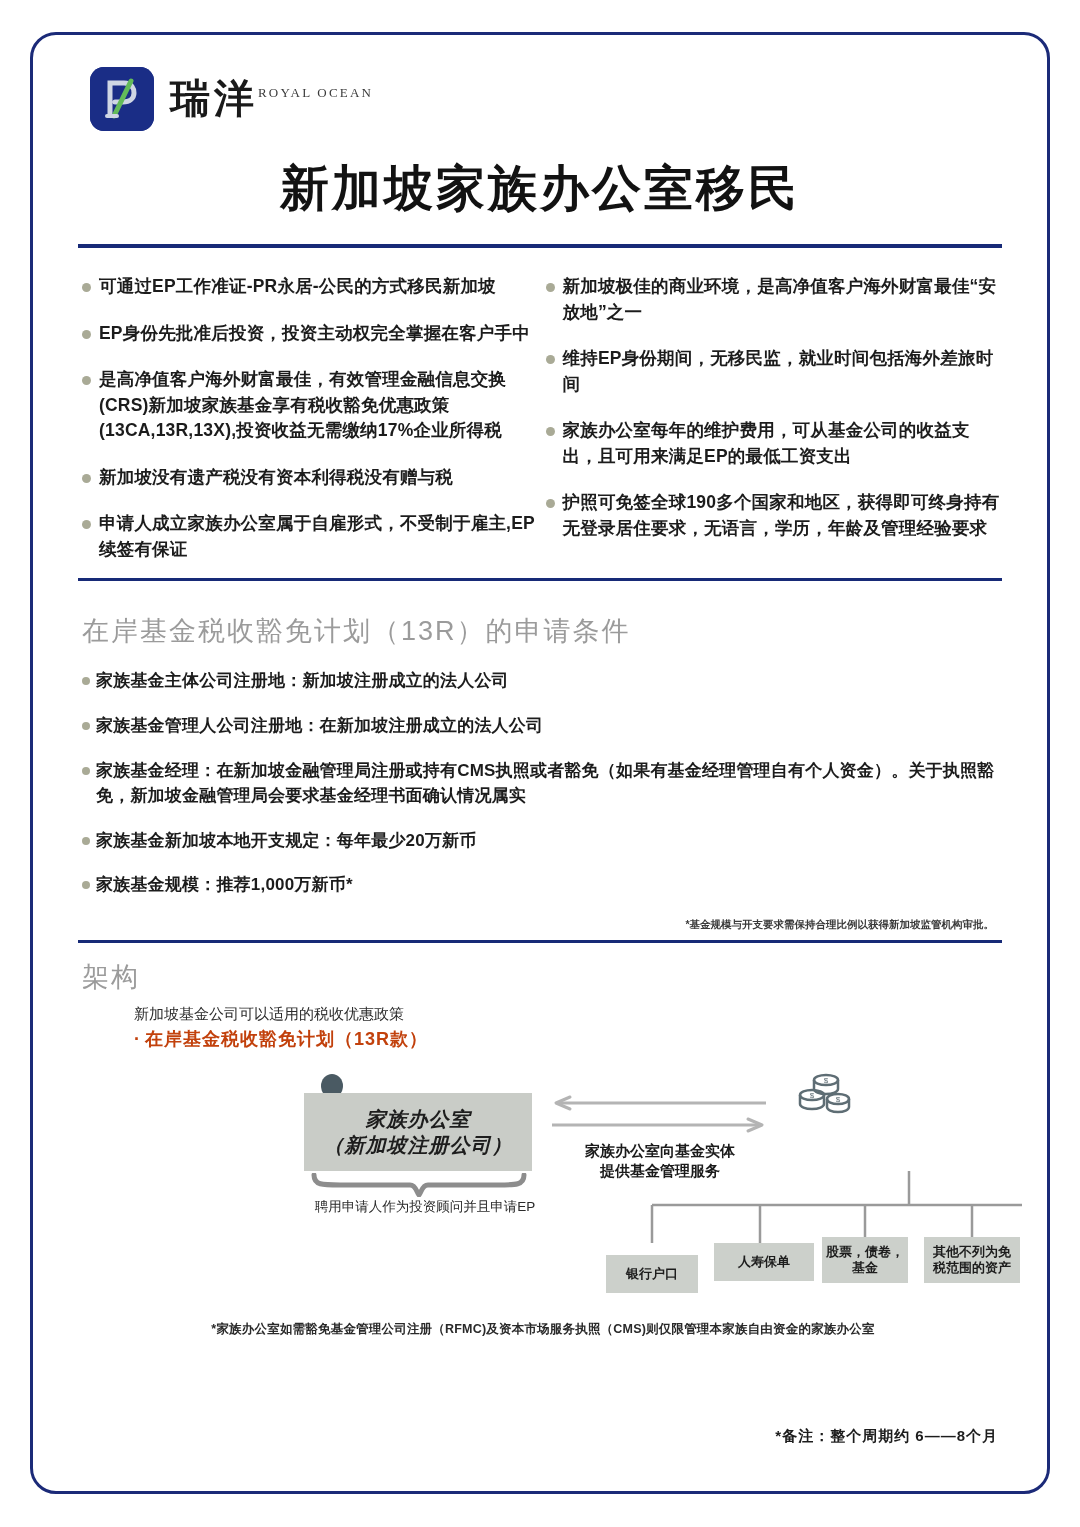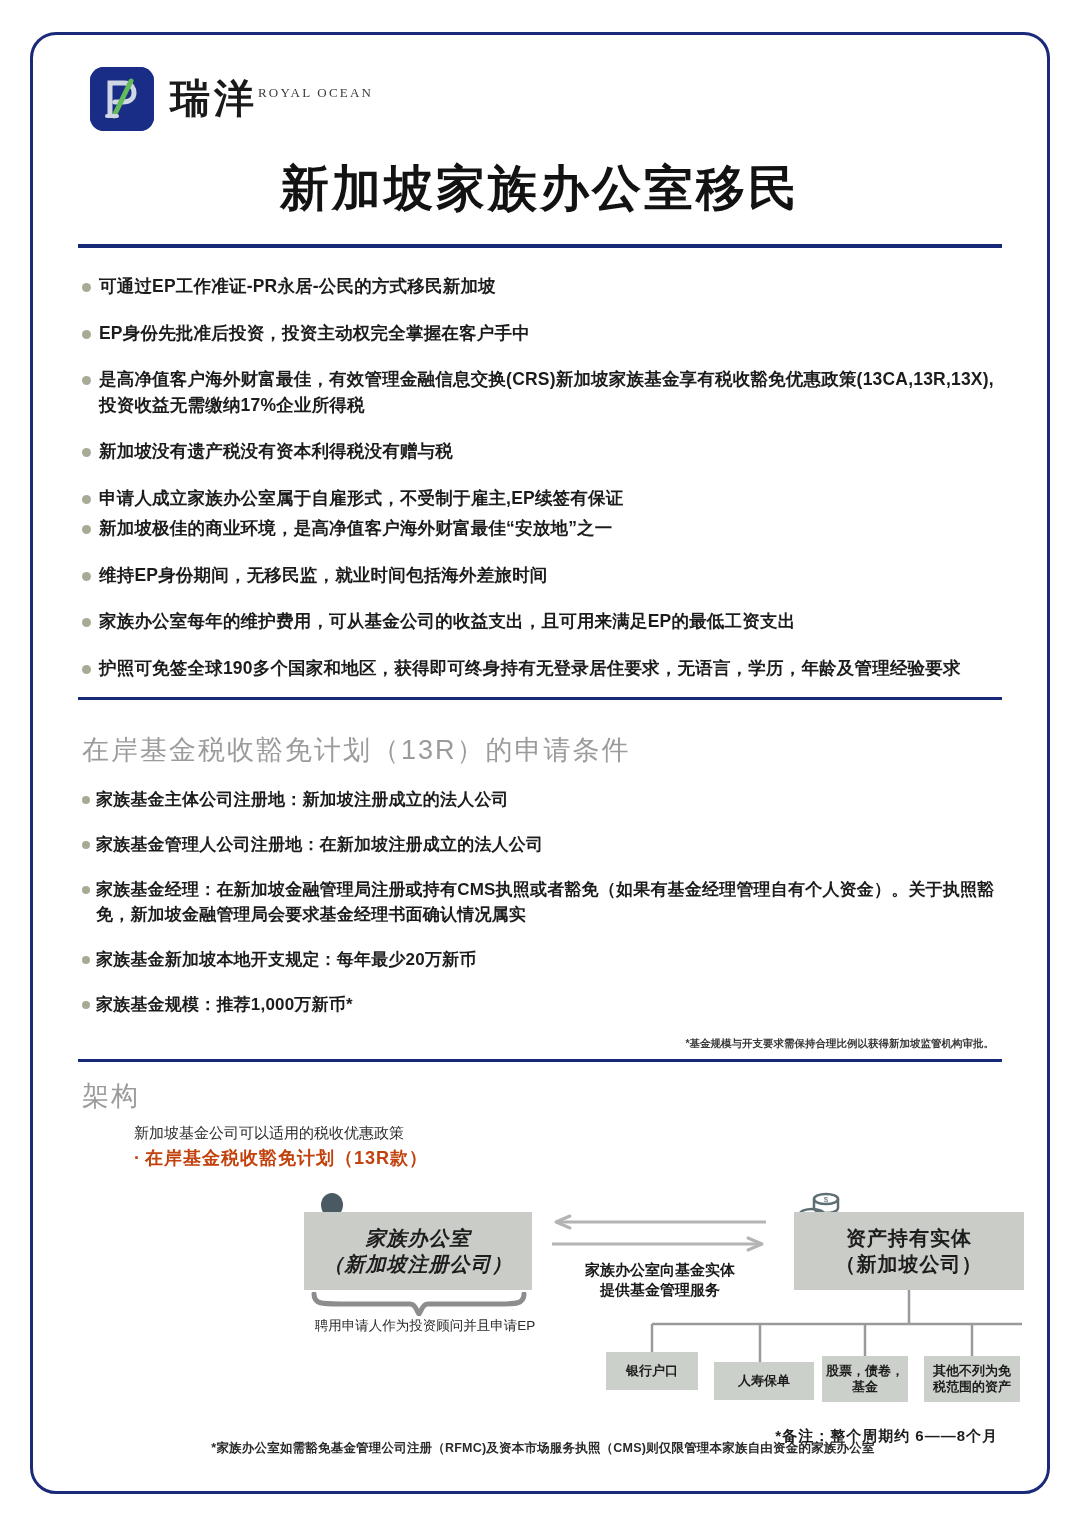--- a/index.html
+++ b/index.html
@@ -90,21 +90,20 @@
     background: #172a77;
     margin: 0 8px;
   }
   .rule.thin { height: 3px; }
 
   
   .cols {
     display: flex;
     gap: 5px;
     padding: 26px 6px 16px 12px;
-    flex-direction: column;
   }
   .col { flex: 1 1 50%; }
 
   .bullet {
     display: flex;
     align-items: flex-start;
     margin-bottom: 21px;
   }
   .bullet:last-child { margin-bottom: 0; }
   .dot {
@@ -189,21 +188,21 @@
   }
   .node.left  { left: 222px; top: 28px;  width: 228px; height: 78px; font-style: italic; }
   .node.right { left: 712px; top: 28px;  width: 230px; height: 78px; }
 
   .node.leaf {
     font-size: 13px;
     font-weight: 700;
     line-height: 1.25;
     background: #ccd0cb;
   }
-  .leaf1 { left: 524px; top: 168px; width: 92px; height: 38px; }
+  .leaf1 { left: 524px; top: 190px; width: 92px; height: 38px; }
   .leaf2 { left: 632px; top: 178px; width: 100px; height: 38px; }
   .leaf3 { left: 740px; top: 172px; width: 86px; height: 46px; }
   .leaf4 { left: 842px; top: 172px; width: 96px; height: 46px; }
 
   .icon-person { position: absolute; left: 228px; top: 8px; }
   .icon-coins  { position: absolute; left: 712px; top: 4px; }
 
   .brace-wrap { position: absolute; left: 228px; top: 108px; }
   .brace-label {
     position: absolute;
@@ -411,26 +410,20 @@
               <path d="M6 26 v9 a12 5 0 0 0 24 0 v-9"></path>
               <ellipse cx="44" cy="30" rx="11" ry="5"></ellipse>
               <path d="M33 30 v8 a11 5 0 0 0 22 0 v-8"></path>
             </g>
             <text x="32" y="14" font-size="8" fill="#5e6d74" text-anchor="middle" font-family="Liberation Sans, sans-serif">$</text>
             <text x="18" y="29" font-size="8" fill="#5e6d74" text-anchor="middle" font-family="Liberation Sans, sans-serif">$</text>
             <text x="44" y="33" font-size="8" fill="#5e6d74" text-anchor="middle" font-family="Liberation Sans, sans-serif">$</text>
           </svg>
         </div>
 
-        <div class="node big right">
-          <div>
-            <div>资产持有实体</div>
-            <div>（新加坡公司）</div>
-          </div>
-        </div>
 
         <div class="connectors">
           <svg width="460" height="74" viewBox="0 0 460 74" aria-hidden="true">
             <line x1="327" y1="0" x2="327" y2="34" stroke="#9a9a9a" stroke-width="2.5"></line>
             <line x1="70" y1="34" x2="440" y2="34" stroke="#9a9a9a" stroke-width="2.5"></line>
             <line x1="70" y1="34" x2="70" y2="72" stroke="#9a9a9a" stroke-width="2.5"></line>
             <line x1="178" y1="34" x2="178" y2="72" stroke="#9a9a9a" stroke-width="2.5"></line>
             <line x1="283" y1="34" x2="283" y2="66" stroke="#9a9a9a" stroke-width="2.5"></line>
             <line x1="390" y1="34" x2="390" y2="66" stroke="#9a9a9a" stroke-width="2.5"></line>
           </svg>

